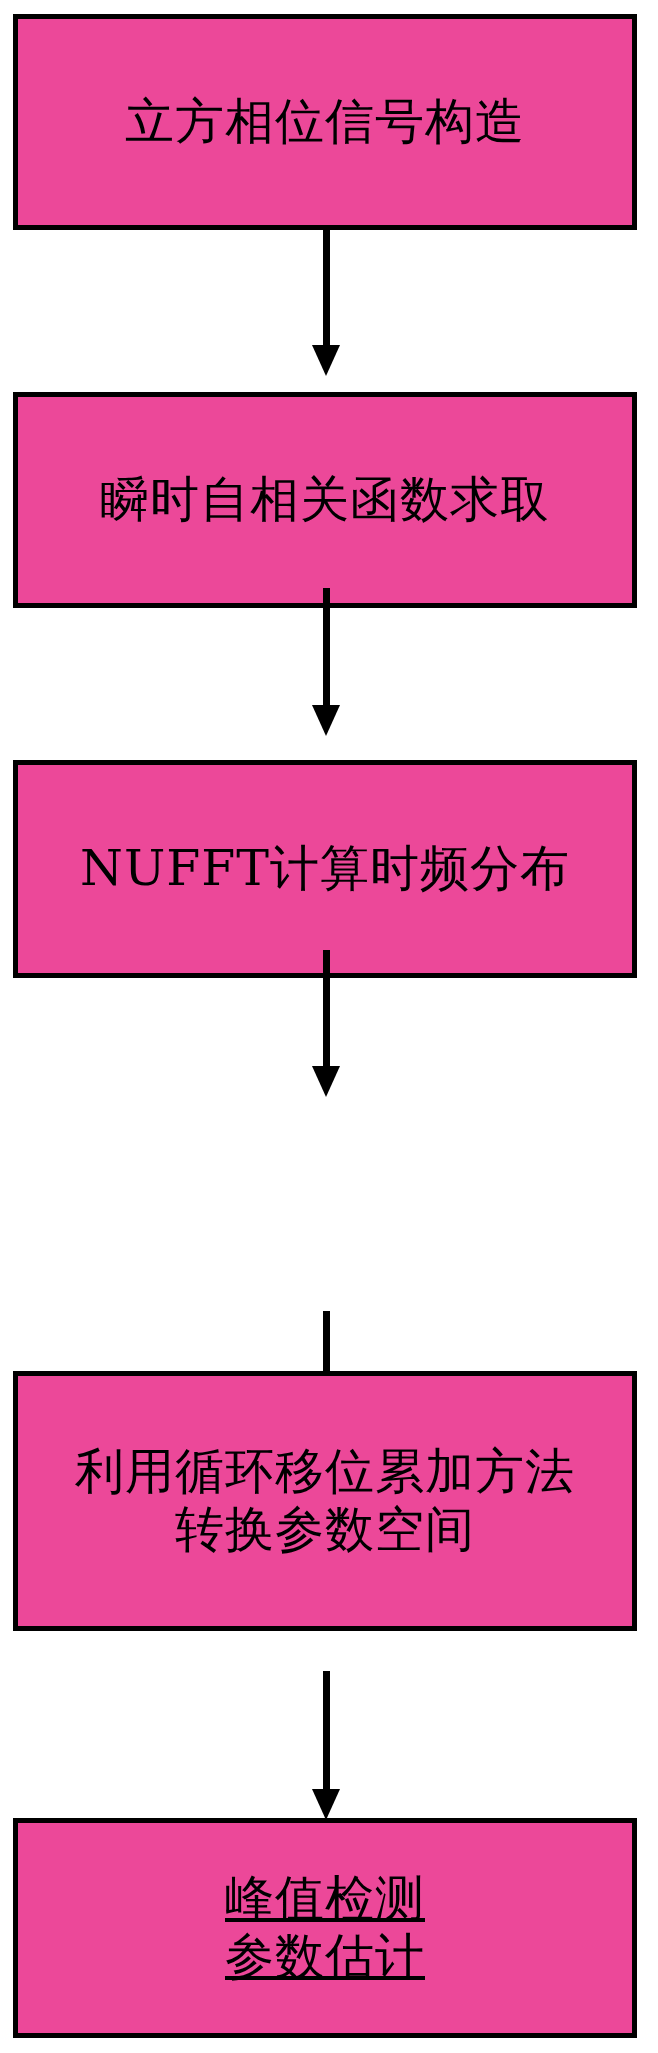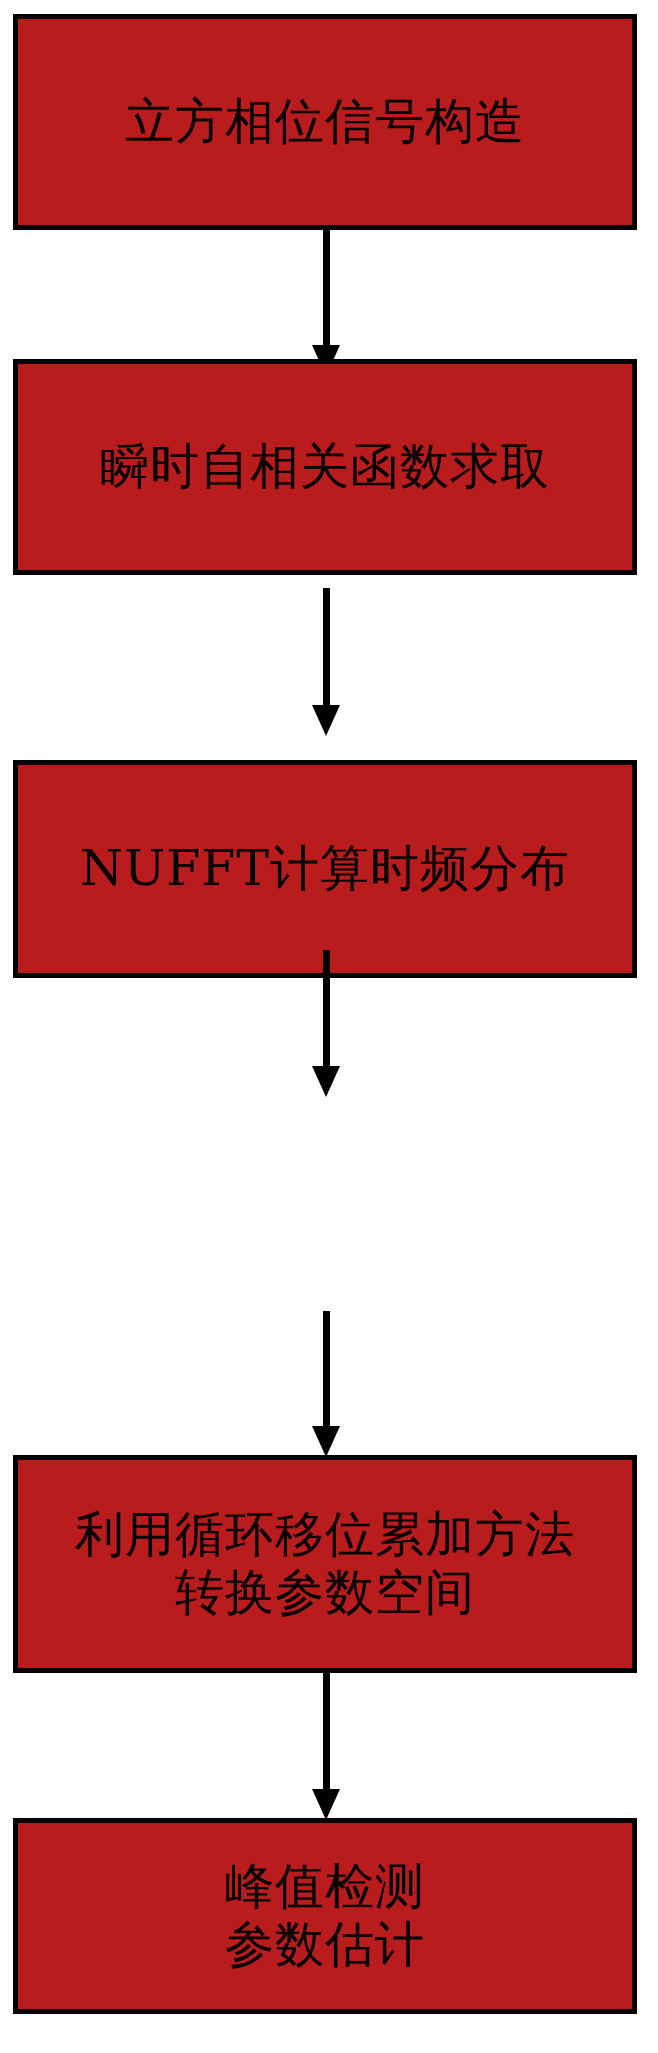--- a/index.html
+++ b/index.html
@@ -22,44 +22,44 @@
     width: 658px;
     height: 2053px;
   }
 
   .node {
     position: absolute;
     left: 13px;
     width: 624px;           
     box-sizing: border-box;
     border: 5px solid #000000;
-    background: #b91c1c;
+    background: #ec4899;
     display: flex;
     align-items: center;
     justify-content: center;
     text-align: center;
   }
 
   .node .label {
     font-family: "DejaVu Serif", "Liberation Serif", serif;
     font-size: 49px;
     line-height: 1.18;
     color: #000000;
     letter-spacing: 1px;
     white-space: pre-line;
     font-weight: 400;
   }
 
   
   #node-0 { top: 14px;   height: 216px; }
-  #node-1 { top: 359px;  height: 216px; }
+  #node-1 { top: 392px;  height: 216px; }
   #node-2 { top: 760px;  height: 218px; }
   #node-3 { top: 1095px; height: 218px; }
-  #node-4 { top: 1455px; height: 218px; }
-  #node-5 { top: 1818px; height: 196px; }
+  #node-4 { top: 1371px; height: 260px; }
+  #node-5 { top: 1818px; height: 220px; text-decoration: underline; }
 
   
   .connector {
     position: absolute;
     left: 319px;
     width: 14px;
   }
   .connector .shaft {
     position: absolute;
     left: 4px;

